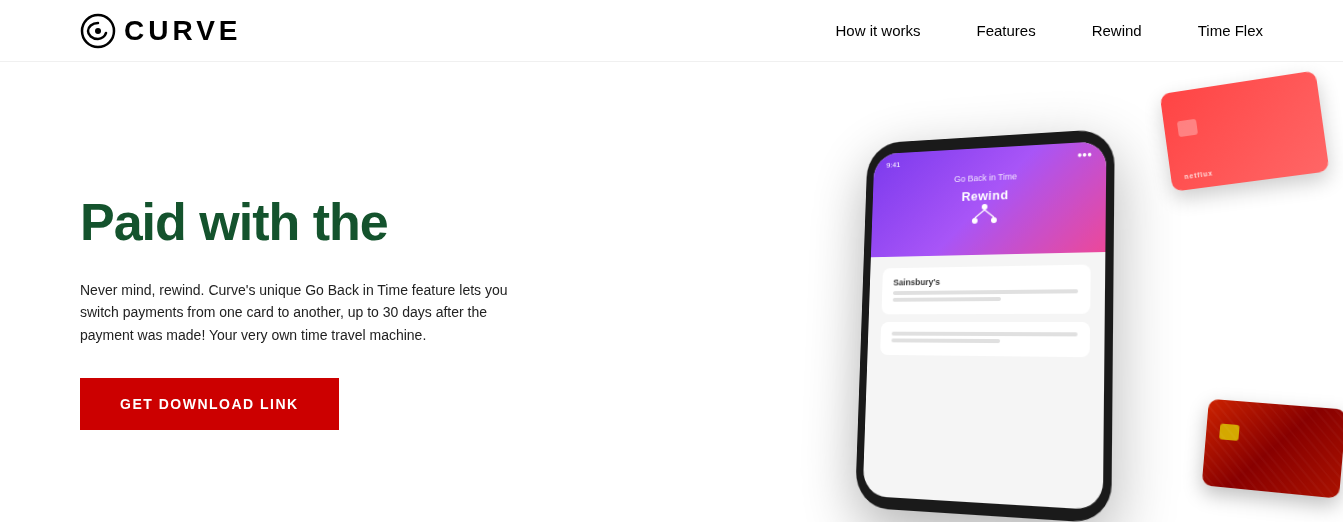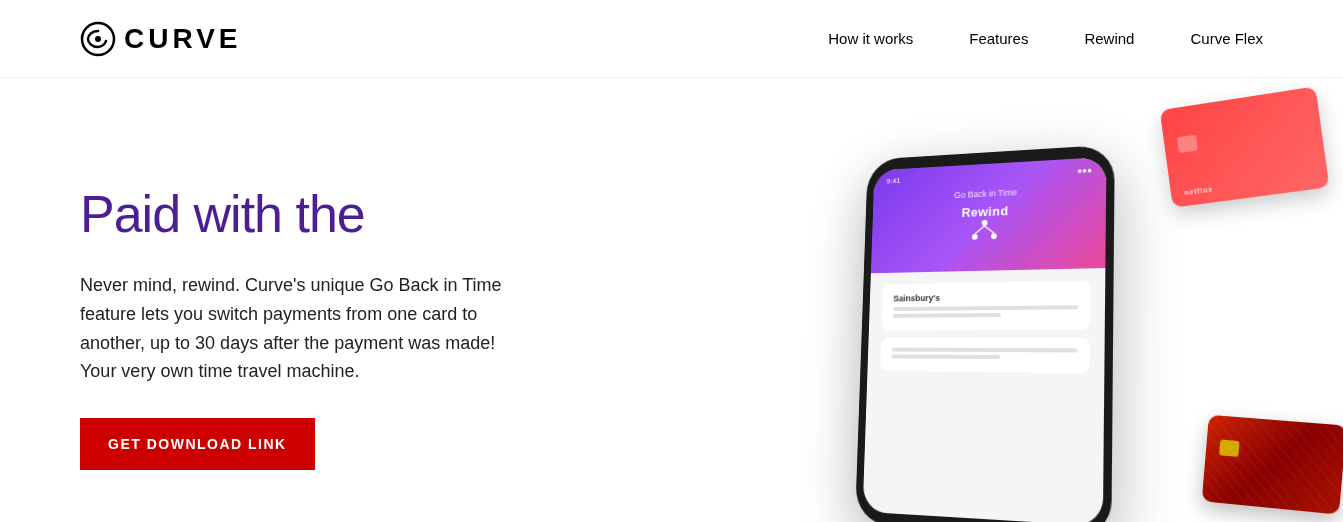--- a/index.html
+++ b/index.html
@@ -14,21 +14,21 @@
       width: 1343px;
       min-height: 522px;
       overflow-x: hidden;
     }
 
     header {
       display: flex;
       align-items: center;
       justify-content: space-between;
       padding: 0 80px;
-      height: 78px;
+      height: 62px;
       border-bottom: 1px solid #f0f0f0;
     }
 
     .logo-container {
       display: flex;
       align-items: center;
       gap: 8px;
     }
 
     .logo-icon {
@@ -64,40 +64,40 @@
       position: relative;
     }
 
     .left-section {
       flex: 0 0 560px;
       max-width: 560px;
     }
 
     .headline {
       font-size: 52px;
-      font-weight: 400;
+      font-weight: 700;
       line-height: 1.1;
-      color: #4c1d95;
+      color: #14532d;
       margin-bottom: 28px;
       letter-spacing: -1px;
     }
 
     .description {
-      font-size: 18px;
+      font-size: 14px;
       line-height: 1.6;
       color: #222222;
       margin-bottom: 32px;
       max-width: 440px;
     }
 
     .cta-button {
       display: inline-block;
       background-color: #cc0000;
       color: #ffffff;
-      padding: 18px 28px;
+      padding: 18px 40px;
       font-size: 14px;
       font-weight: 700;
       letter-spacing: 1.5px;
       text-transform: uppercase;
       border: none;
       cursor: pointer;
       text-decoration: none;
     }
 
     .right-section {
@@ -280,21 +280,21 @@
       <circle cx="18" cy="18" r="16" fill="none" stroke="#000" stroke-width="2.5"></circle>
       <path d="M18 10 C12 10, 8 14, 8 18 C8 22, 12 26, 18 26 C22 26, 25 23, 26 20" fill="none" stroke="#000" stroke-width="2.5" stroke-linecap="round"></path>
       <circle cx="18" cy="18" r="3" fill="#000"></circle>
     </svg>
     <span class="logo-text">CURVE</span>
   </div>
   <nav>
     <a href="#">How it works</a>
     <a href="#">Features</a>
     <a href="#">Rewind</a>
-    <a href="#">Curve Flex</a>
+    <a href="#">Time Flex</a>
   </nav>
 </header>
 
 <main class="main-content">
   <div class="left-section">
     <h1 class="headline">
       <span>Paid with the</span><br>
     </h1>
     <p class="description">Never mind, rewind. Curve's unique Go Back in Time feature lets you switch payments from one card to another, up to 30 days after the payment was made! Your very own time travel machine.</p>
     <a href="#" class="cta-button">GET DOWNLOAD LINK</a>

